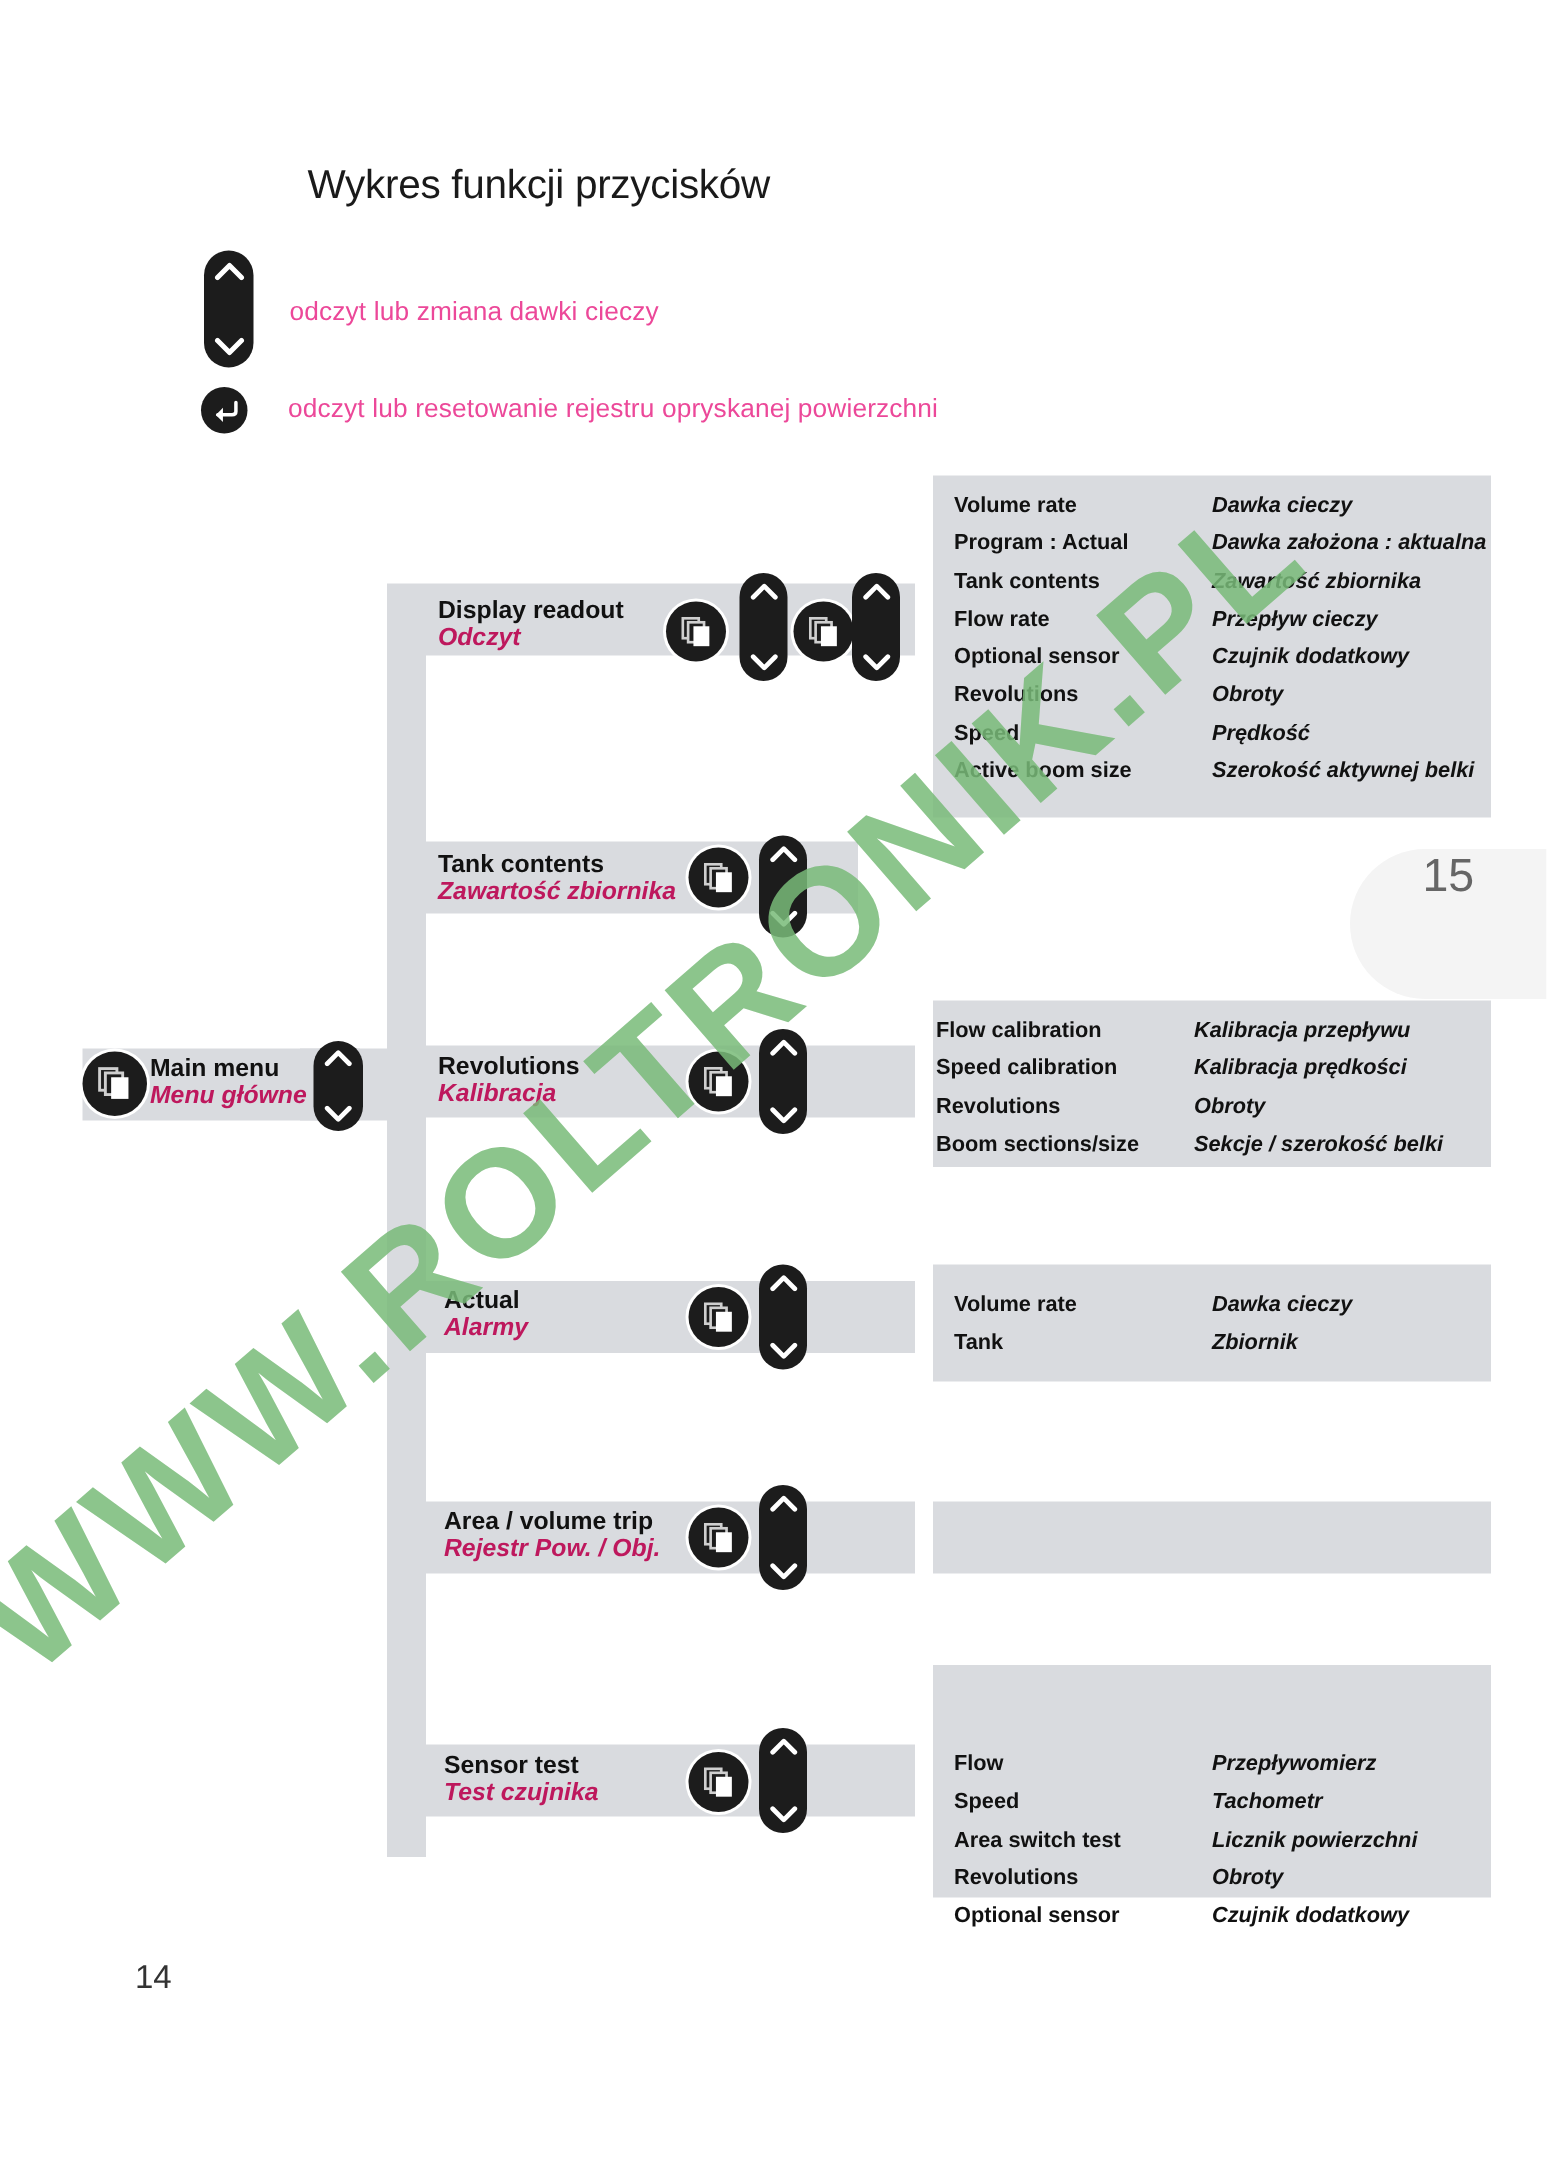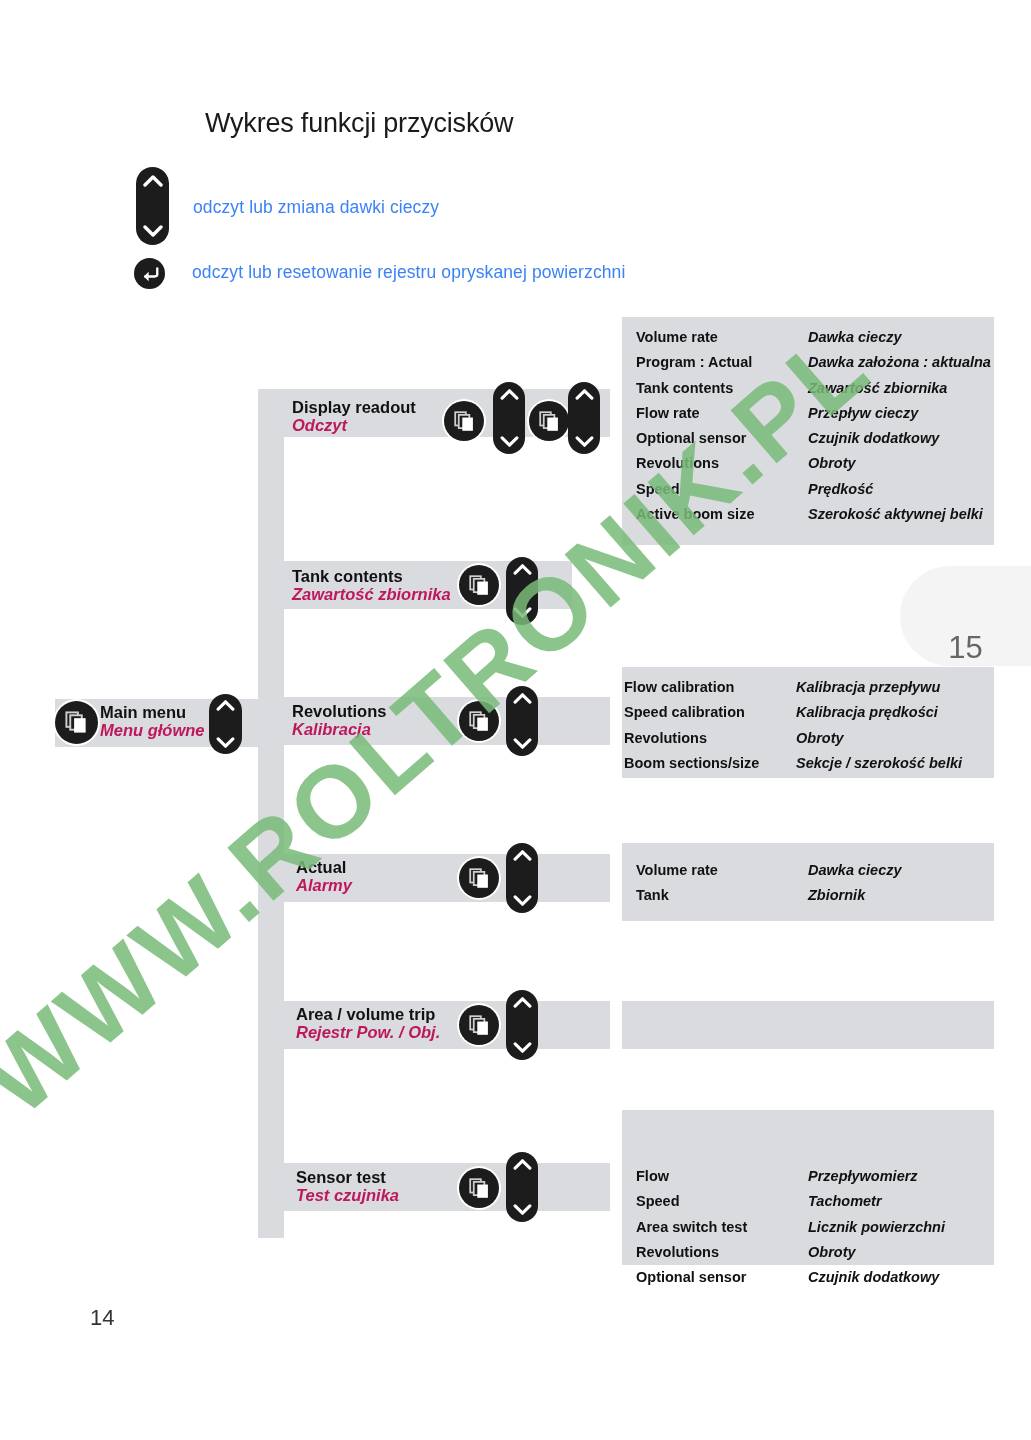--- a/index.html
+++ b/index.html
@@ -30,21 +30,21 @@
     z-index:5;
   }
 
   
   .title{
     position:absolute;left:205px;top:108px;
     font-size:27px;font-weight:normal;color:#1a1a1a;
     letter-spacing:-.2px;
   }
   .legend-text{
-    position:absolute;font-size:17.5px;color:#3b82f6;
+    position:absolute;font-size:17.5px;color:#ec4899;
     letter-spacing:.1px;white-space:nowrap;
   }
 
   
   .rocker{
     background:#1c1c1c;
     border-radius:999px;
     display:flex;flex-direction:column;
     align-items:center;justify-content:space-between;
     box-sizing:border-box;
@@ -85,21 +85,21 @@
   }
   .panel-list .en{font-size:14.5px;font-weight:bold;color:#111;line-height:25.3px;white-space:nowrap;}
   .panel-list .pl{font-size:14.5px;font-weight:bold;font-style:italic;color:#111;line-height:25.3px;white-space:nowrap;}
 
   
   .page-tab{
     position:absolute;right:0;top:566px;
     width:131px;height:100px;
     background:#f4f4f4;
     border-radius:50px 0 0 50px;
-    display:flex;align-items:flex-end;justify-content:center;
+    display:flex;align-items:flex-start;justify-content:center;
     z-index:2;
   }
   .page-tab span{font-size:31px;color:#666;}
 
   .folio{
     position:absolute;left:90px;top:1305px;
     font-size:22px;color:#333;
   }
 </style>
 </head>

